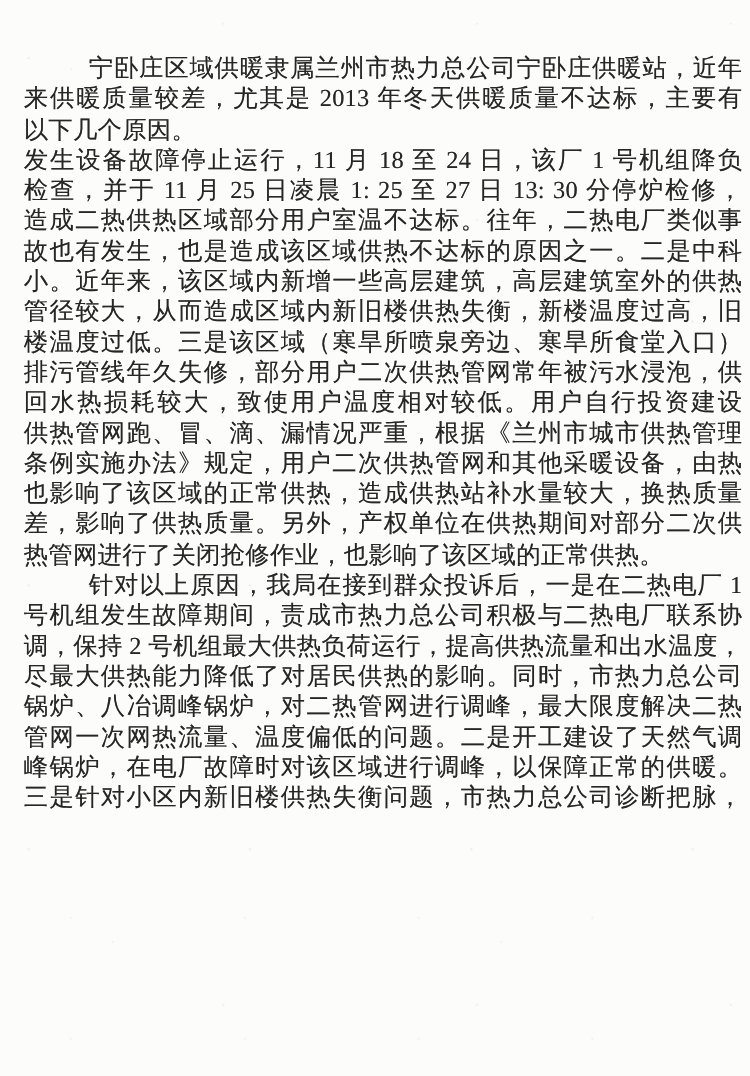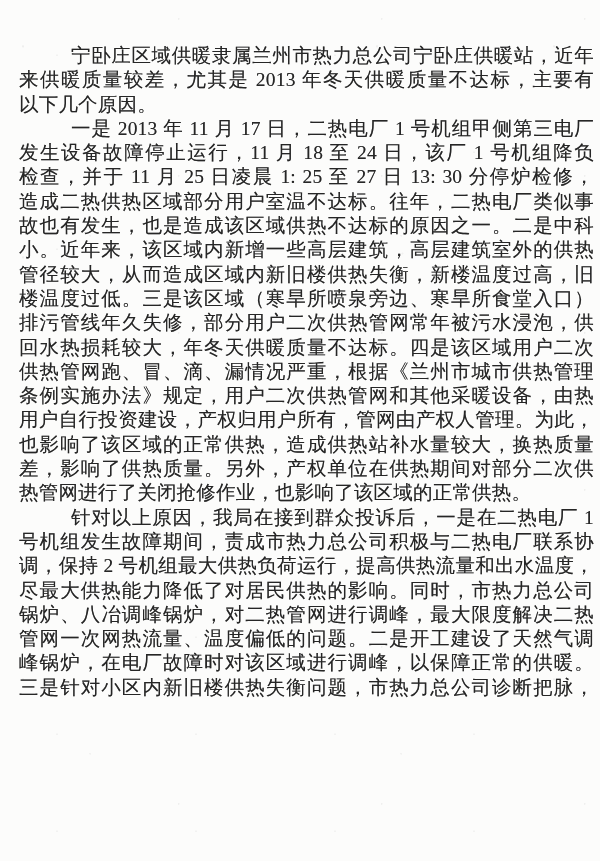--- a/index.html
+++ b/index.html
@@ -46,33 +46,31 @@
 <body>
 
 <div class="page">
   <div class="doc-body">
       <div class="paragraph">
         <div class="line indent full">宁卧庄区域供暖隶属兰州市热力总公司宁卧庄供暖站，近年</div>
         <div class="line full">来供暖质量较差，尤其是 2013 年冬天供暖质量不达标，主要有</div>
         <div class="line">以下几个原因。</div>
       </div>
       <div class="paragraph">
-        <div class="line indent full">一是 2013 年 11 月 17 日，二热电厂 1 号机组甲侧第三电厂</div>
         <div class="line full">发生设备故障停止运行，11 月 18 至 24 日，该厂 1 号机组降负</div>
         <div class="line full">检查，并于 11 月 25 日凌晨 1: 25 至 27 日 13: 30 分停炉检修，</div>
         <div class="line full">造成二热供热区域部分用户室温不达标。往年，二热电厂类似事</div>
         <div class="line full">故也有发生，也是造成该区域供热不达标的原因之一。二是中科</div>
         <div class="line full">小。近年来，该区域内新增一些高层建筑，高层建筑室外的供热</div>
         <div class="line full">管径较大，从而造成区域内新旧楼供热失衡，新楼温度过高，旧</div>
         <div class="line full">楼温度过低。三是该区域（寒旱所喷泉旁边、寒旱所食堂入口）</div>
         <div class="line full">排污管线年久失修，部分用户二次供热管网常年被污水浸泡，供</div>
-        <div class="line full">回水热损耗较大，年冬天供暖质量不达标。四是该区域用户二次</div>
+        <div class="line full">回水热损耗较大，致使用户温度相对较低。用户自行投资建设</div>
         <div class="line full">供热管网跑、冒、滴、漏情况严重，根据《兰州市城市供热管理</div>
         <div class="line full">条例实施办法》规定，用户二次供热管网和其他采暖设备，由热</div>
-        <div class="line full">用户自行投资建设，产权归用户所有，管网由产权人管理。为此，</div>
         <div class="line full">也影响了该区域的正常供热，造成供热站补水量较大，换热质量</div>
         <div class="line full">差，影响了供热质量。另外，产权单位在供热期间对部分二次供</div>
         <div class="line">热管网进行了关闭抢修作业，也影响了该区域的正常供热。</div>
       </div>
       <div class="paragraph">
         <div class="line indent full">针对以上原因，我局在接到群众投诉后，一是在二热电厂 1</div>
         <div class="line full">号机组发生故障期间，责成市热力总公司积极与二热电厂联系协</div>
         <div class="line full">调，保持 2 号机组最大供热负荷运行，提高供热流量和出水温度，</div>
         <div class="line full">尽最大供热能力降低了对居民供热的影响。同时，市热力总公司</div>
         <div class="line full">锅炉、八冶调峰锅炉，对二热管网进行调峰，最大限度解决二热</div>

